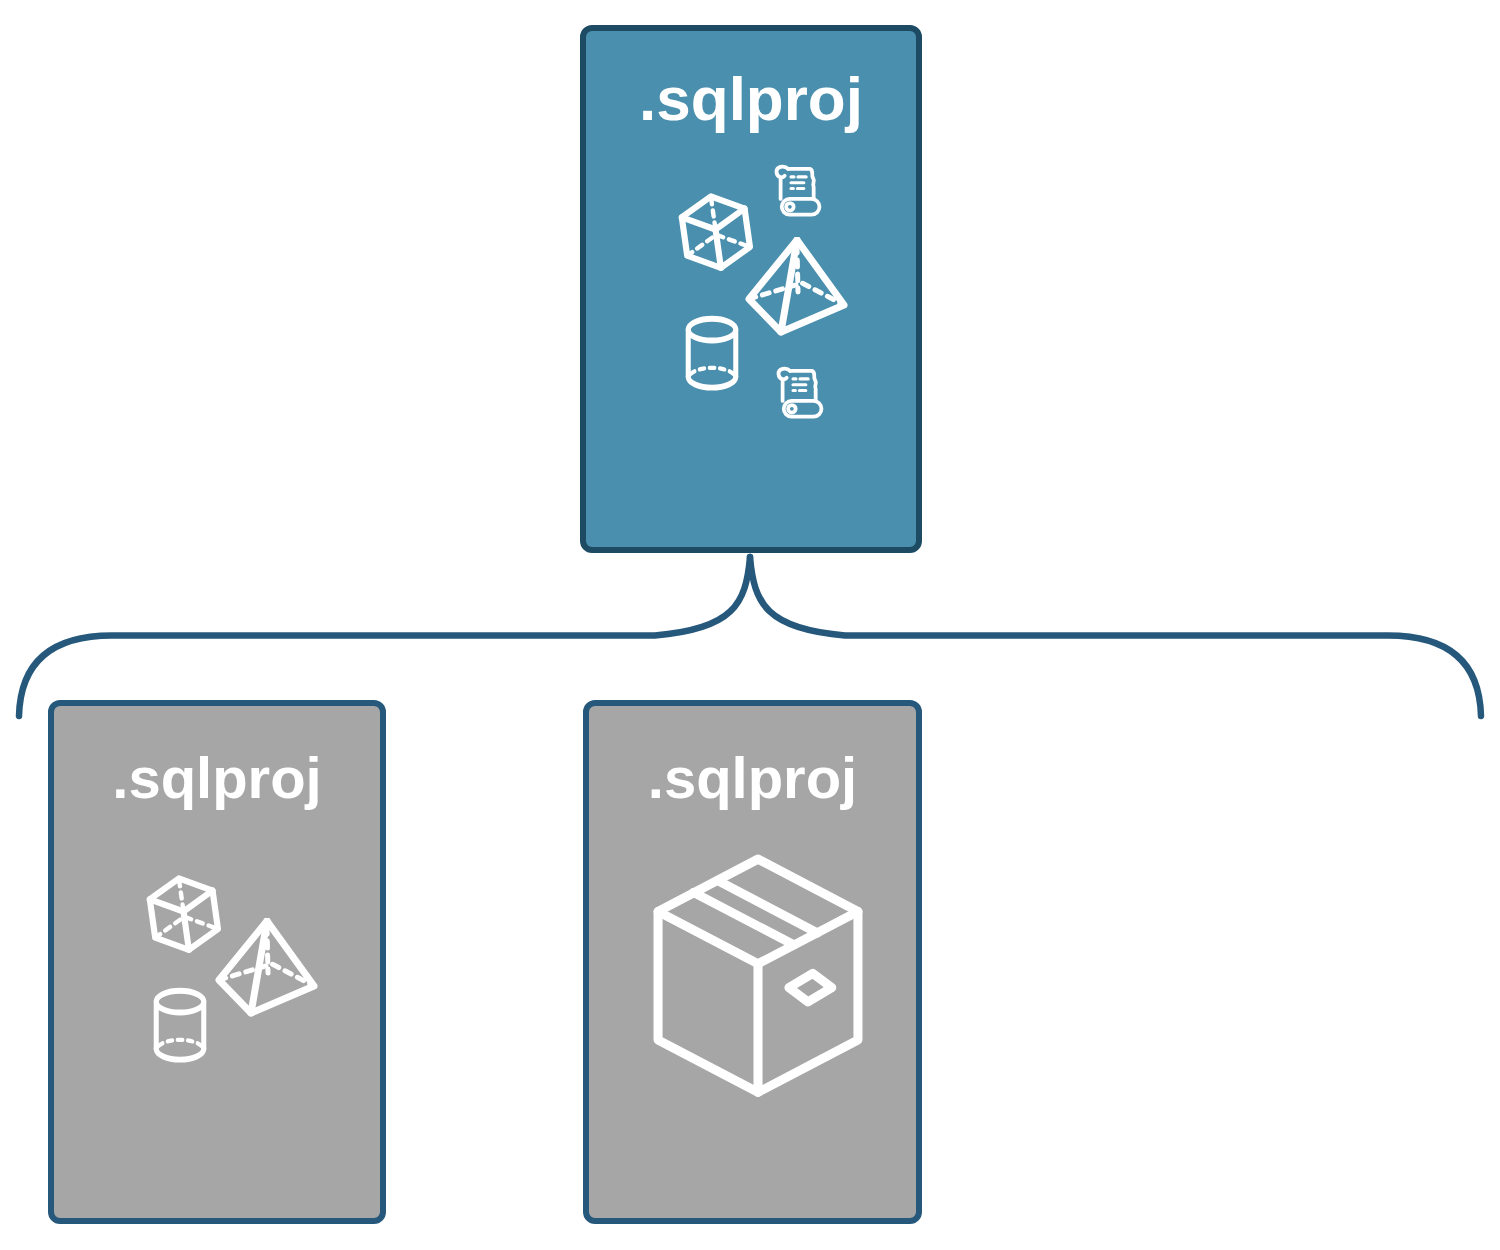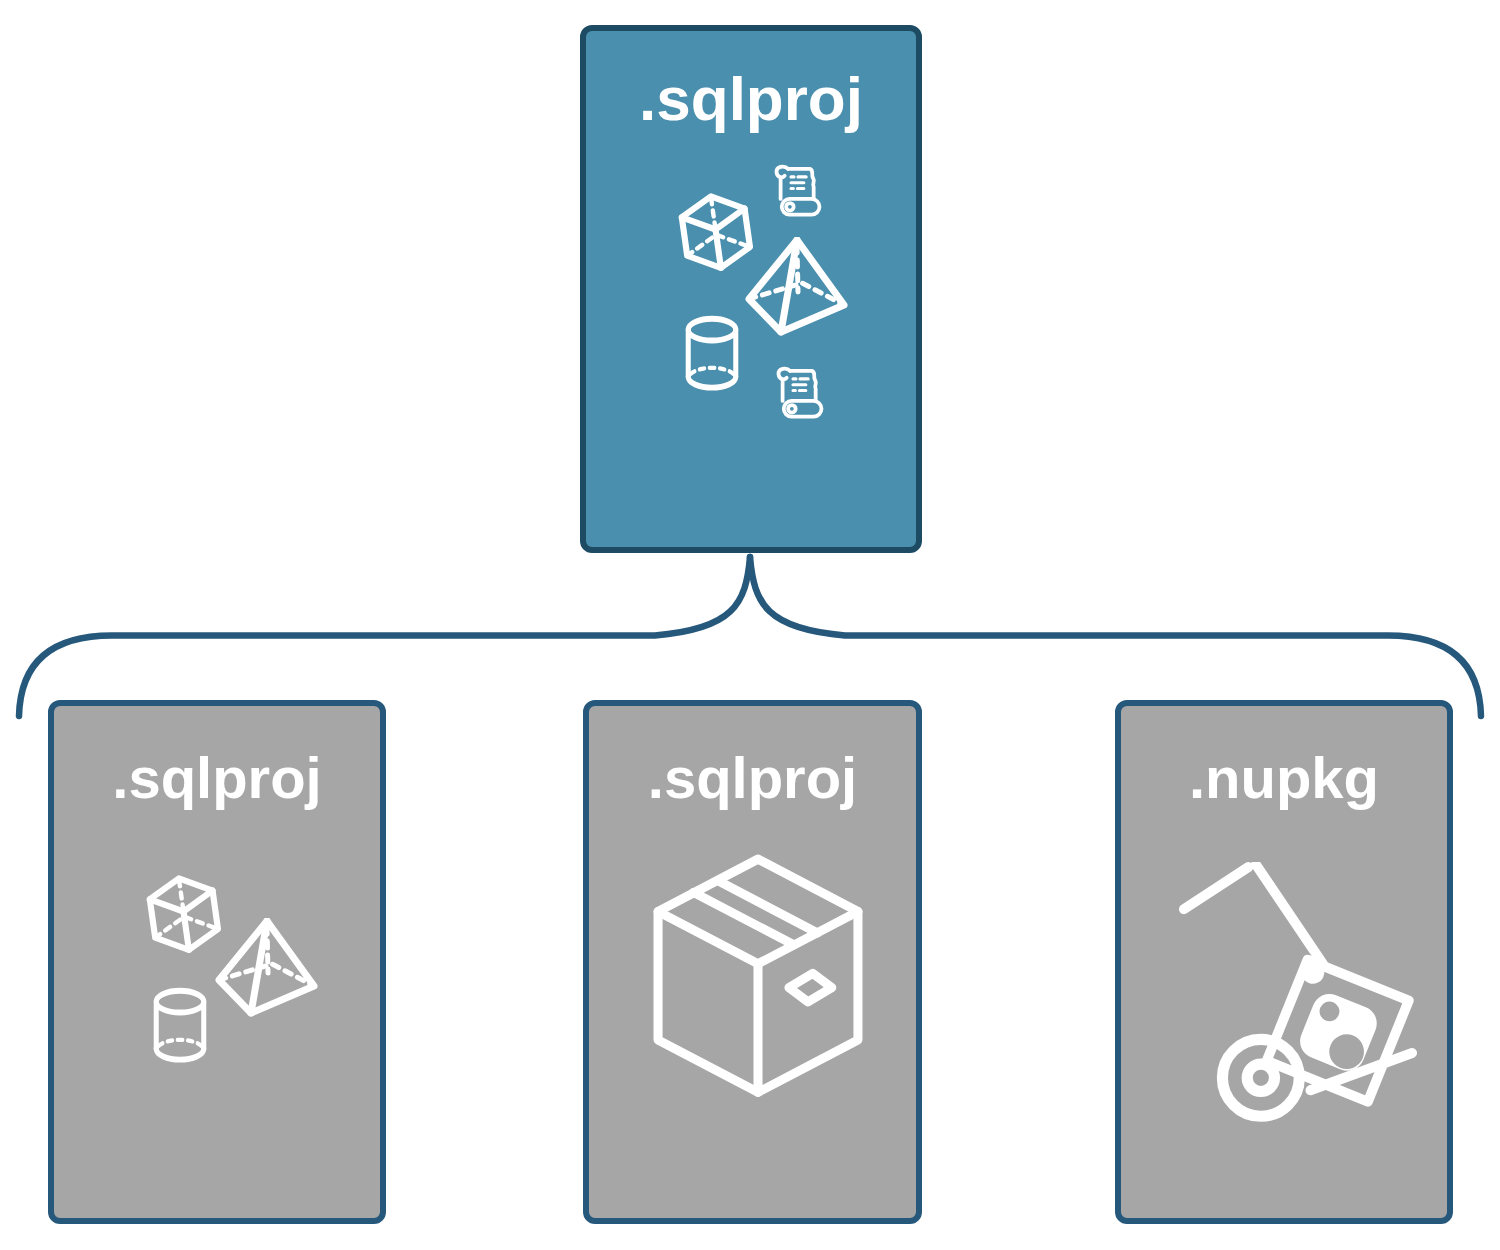--- a/index.html
+++ b/index.html
@@ -202,41 +202,14 @@
           <path d="M8 30 L50 52 L92 30"></path>
           <path d="M50 52 L50 106"></path>
           <path d="M33 17 L75 39"></path>
           <path d="M23 22 L65 44"></path>
           <path d="M63 62 L73 56 L81 62 L71 68 Z"></path>
         </g>
       </svg>
     </div>
   </div>
 
-  <div class="node node-child pos-right">
-    <div class="node-title">.nupkg</div>
-
-    <div class="icon" style="left:58px; top:156px; width:248px; height:263px;">
-      <svg viewBox="0 0 100 106">
-        <g fill="none" stroke="#fff" stroke-linecap="round" stroke-linejoin="round">
-
-          <path d="M2 19 L28 2" stroke-width="4"></path>
-
-          <path d="M31 1 L58 41" stroke-width="4"></path>
-
-          <circle cx="33" cy="87" r="15.5" stroke-width="4.5"></circle>
-          <circle cx="33" cy="87" r="5.5" stroke-width="4.5"></circle>
-
-          <g transform="rotate(22 64 68)">
-            <rect x="42" y="46" width="44" height="44" stroke-width="4"></rect>
-            <rect x="51" y="55" width="27" height="27" rx="7" fill="#fff" stroke="none"></rect>
-            <circle cx="58" cy="62" r="4" fill="#A6A6A6" stroke="none"></circle>
-            <circle cx="70.5" cy="74.5" r="7" fill="#A6A6A6" stroke="none"></circle>
-            <circle cx="46" cy="50" r="4.5" fill="#fff" stroke="none"></circle>
-          </g>
-
-          <path d="M53 92 L94 77" stroke-width="4"></path>
-        </g>
-      </svg>
-    </div>
-  </div>
 
 </div>
 
 </body></html>

